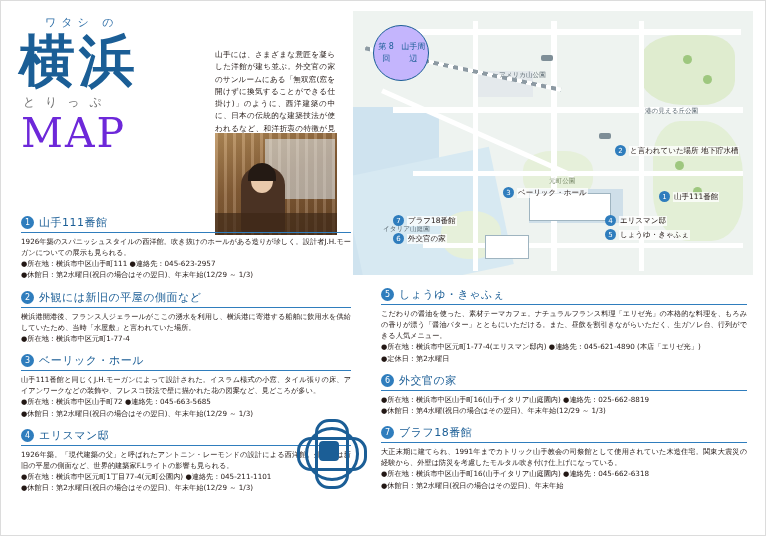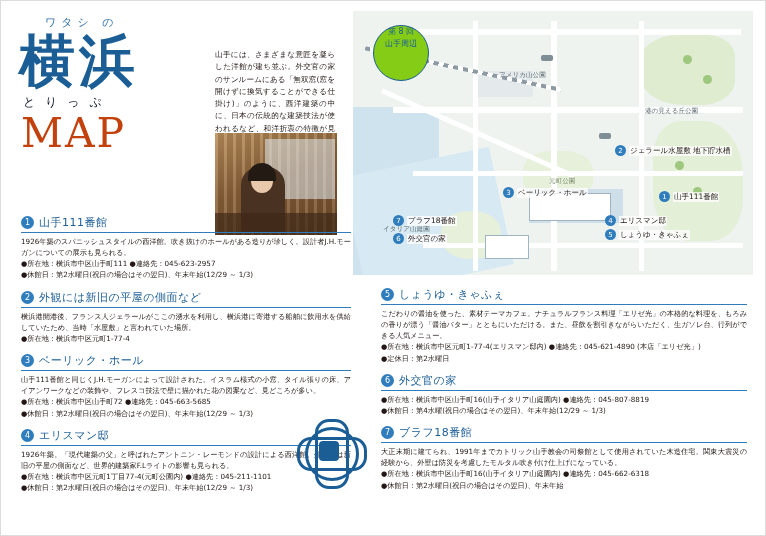--- a/index.html
+++ b/index.html
@@ -13,25 +13,25 @@
   .page{position:relative;width:766px;height:536px;box-sizing:border-box;border:1px solid #dcdcdc;background:#fff;}
 
   
   .title-block{position:absolute;left:18px;top:14px;width:190px;}
   .katakana{font-size:11px;letter-spacing:5px;color:#2f6fa8;margin-left:26px;}
   .yokohama{
     font-family:"DejaVu Serif","Liberation Serif",serif;
     font-size:56px;line-height:1;color:#1b5e96;letter-spacing:4px;
     margin-top:2px;font-weight:bold;
   }
-  .torippu{font-size:12px;letter-spacing:3px;color:#0f172a;margin-top:6px;margin-left:4px;}
+  .torippu{font-size:12px;letter-spacing:3px;color:#737373;margin-top:6px;margin-left:4px;}
   .osanpo{font-size:21px;letter-spacing:3px;color:#1b5e96;margin-top:16px;margin-left:2px;}
   .maptxt{
     font-family:"DejaVu Serif","Liberation Serif",serif;
-    font-size:41px;color:#c2410c;letter-spacing:2px;line-height:1;margin-top:2px;margin-left:2px;
+    font-size:41px;color:#6d28d9;letter-spacing:2px;line-height:1;margin-top:2px;margin-left:2px;
   }
 
   
   .intro{
     position:absolute;left:214px;top:48px;width:120px;
     font-size:7.6px;line-height:1.62;color:#231815;text-align:justify;
   }
 
   
   .photo{
@@ -66,23 +66,23 @@
   .map .hbar4{position:absolute;left:70px;top:232px;width:320px;height:5px;background:#fff;}
   .map .vbar1{position:absolute;left:120px;top:10px;width:5px;height:250px;background:#fff;}
   .map .vbar2{position:absolute;left:198px;top:10px;width:6px;height:250px;background:#fff;}
   .map .vbar3{position:absolute;left:286px;top:10px;width:5px;height:250px;background:#fff;}
   .map .diag{position:absolute;left:20px;top:120px;width:210px;height:5px;background:#fff;transform:rotate(24deg);}
   .map .railway{position:absolute;left:10px;top:56px;width:200px;height:4px;
     background:repeating-linear-gradient(90deg,#8d9aa3 0 5px,#fff 5px 10px);transform:rotate(12deg);}
 
   .roundbadge{
     position:absolute;width:54px;height:54px;border-radius:50%;
-    border:1px solid #1b5e96;color:#1b5e96;background:#84cc16;
+    border:1px solid #1b5e96;color:#1b5e96;background:#c4b5fd;
     font-size:8px;line-height:1.5;text-align:center;
-    display:flex;flex-direction:column;align-items:center;justify-content:flex-start;
+    display:flex;flex-direction:row;align-items:center;justify-content:center;
   }
   .map-slogan{
     position:absolute;left:452px;top:22px;width:300px;text-align:right;
     font-size:12px;color:#231815;letter-spacing:1px;
   }
   .map-slogan .en{font-family:"DejaVu Serif","Liberation Serif",serif;font-style:italic;font-size:11px;margin-left:6px;}
 
   .mk{
     position:absolute;display:flex;align-items:center;gap:3px;
     font-size:7.5px;color:#231815;white-space:nowrap;
@@ -181,21 +181,21 @@
       <span>第 8 回</span>
       <span>山手周辺</span>
     </div>
 
     <div class="mk" style="left:306px;top:180px;">
       <span class="num">1</span>
       <span class="lbl">山手111番館</span>
     </div>
     <div class="mk" style="left:262px;top:134px;">
       <span class="num">2</span>
-      <span class="lbl">ジェラール水屋敷
+      <span class="lbl">と言われていた場所
 地下貯水槽</span>
     </div>
     <div class="mk" style="left:150px;top:176px;">
       <span class="num">3</span>
       <span class="lbl">ベーリック・ホール</span>
     </div>
     <div class="mk" style="left:252px;top:204px;">
       <span class="num">4</span>
       <span class="lbl">エリスマン邸</span>
     </div>
@@ -259,21 +259,21 @@
       </div>
       <div class="desc">こだわりの醤油を使った、素材テーマカフェ。ナチュラルフランス料理「エリゼ光」の本格的な料理を、もろみの香りが漂う「醤油バター」とともにいただける。また、昼飲を割引きながらいただく、生ガソレ台、行列ができる人気メニュー。</div>
       <div class="meta">●所在地：横浜市中区元町1-77-4(エリスマン邸内) ●連絡先：045-621-4890 (本店「エリゼ光」)</div>
       <div class="meta">●定休日：第2水曜日</div>
     </div>
     <div class="entry">
       <div class="head">
         <span class="hnum">6</span>
         <span class="hname">外交官の家</span>
       </div>
-      <div class="meta">●所在地：横浜市中区山手町16(山手イタリア山庭園内) ●連絡先：045-807-8819</div>
+      <div class="meta">●所在地：横浜市中区山手町16(山手イタリア山庭園内) ●連絡先：025-662-8819</div>
       <div class="meta">●休館日：第4水曜(祝日の場合はその翌日)、年末年始(12/29 ～ 1/3)</div>
     </div>
     <div class="entry">
       <div class="head">
         <span class="hnum">7</span>
         <span class="hname">ブラフ18番館</span>
       </div>
       <div class="desc">大正末期に建てられ、1991年までカトリック山手教会の司祭館として使用されていた木造住宅。関東大震災の経験から、外壁は防災を考慮したモルタル吹き付け仕上げになっている。</div>
       <div class="meta">●所在地：横浜市中区山手町16(山手イタリア山庭園内) ●連絡先：045-662-6318</div>
       <div class="meta">●休館日：第2水曜日(祝日の場合はその翌日)、年末年始</div>

